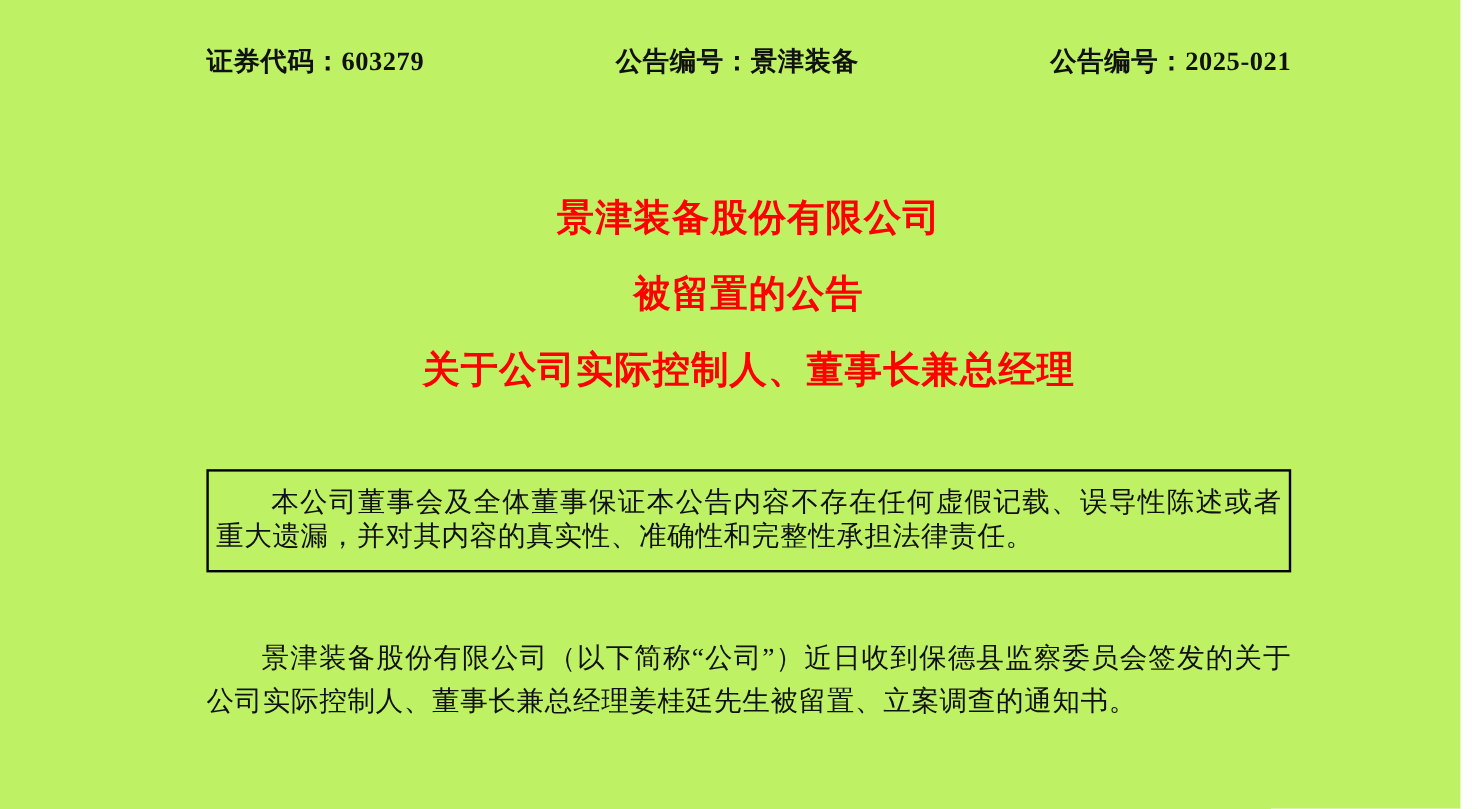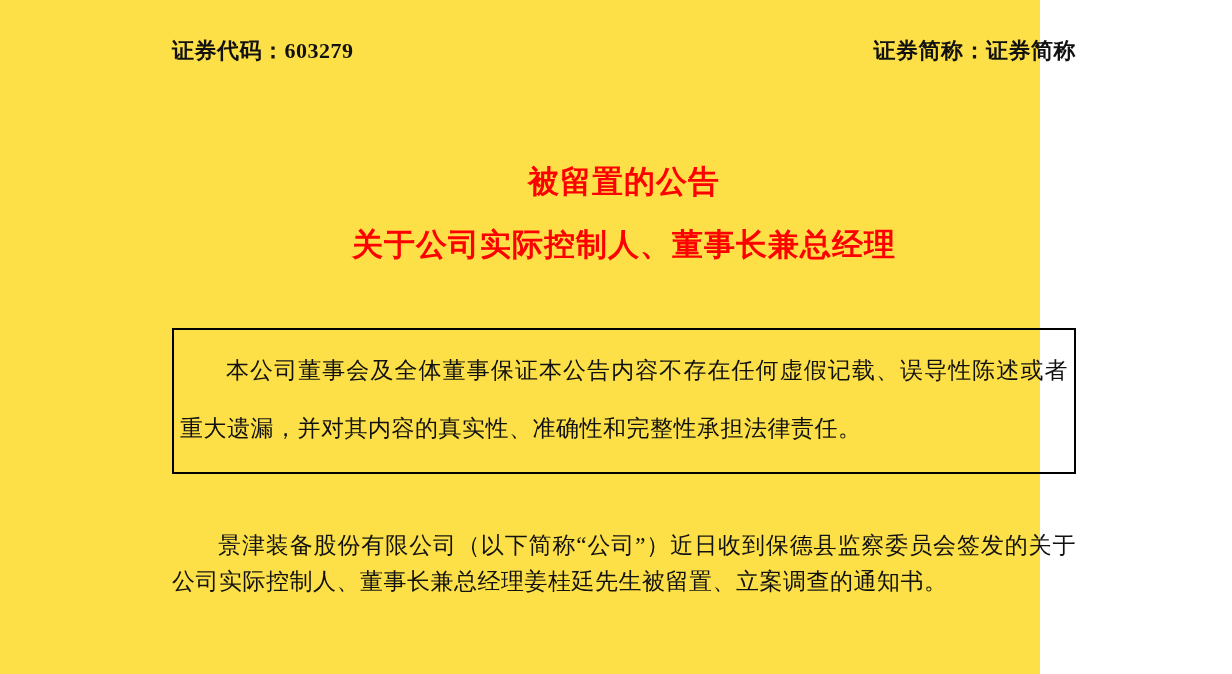--- a/index.html
+++ b/index.html
@@ -6,23 +6,23 @@
   html, body {
     width: 1232px;
     height: 674px;
     background: #ffffff;
     font-family: "Liberation Serif", "DejaVu Serif", serif;
     color: #111111;
     overflow: hidden;
   }
   .page {
     position: relative;
-    width: 1040px;
+    width: 1217px;
     height: 674px;
-    background: #fde047;
+    background: #bef264;
     padding-left: 37px;
   }
   .content {
     position: absolute;
     left: 172px;
     width: 904px;
     top: 0;
   }
   .header-row {
     display: flex;
@@ -42,21 +42,21 @@
     font-size: 31px;
     line-height: 63px;
     color: #fe0000;
     letter-spacing: 1px;
   }
   .disclaimer-box {
     margin-top: 52px;
     border: 2px solid #000000;
     padding: 12px 6px 14px 6px;
     font-size: 23px;
-    line-height: 58px;
+    line-height: 28px;
     text-align: justify;
     letter-spacing: 0.5px;
   }
   .disclaimer-box p { text-indent: 2em; }
   .body-paragraph {
     margin-top: 54px;
     font-size: 23px;
     line-height: 36px;
     text-align: justify;
     letter-spacing: 0.5px;
@@ -64,24 +64,26 @@
   .body-paragraph p { text-indent: 2em; }
 </style>
 </head>
 <body>
 
 <div class="page">
   <div class="content">
 
     <div class="header-row">
       <span>证券代码：603279</span>
-      <span>证券简称：证券简称</span>
+      <span>公告编号：景津装备</span>
+      <span>公告编号：2025-021</span>
     </div>
 
     <div class="title-block">
+      <div>景津装备股份有限公司</div>
       <div>被留置的公告</div>
       <div>关于公司实际控制人、董事长兼总经理</div>
     </div>
 
     <div class="disclaimer-box">
       <p>本公司董事会及全体董事保证本公告内容不存在任何虚假记载、误导性陈述或者重大遗漏，并对其内容的真实性、准确性和完整性承担法律责任。</p>
     </div>
 
     <div class="body-paragraph">
       <p>景津装备股份有限公司（以下简称“公司”）近日收到保德县监察委员会签发的关于公司实际控制人、董事长兼总经理姜桂廷先生被留置、立案调查的通知书。</p>

